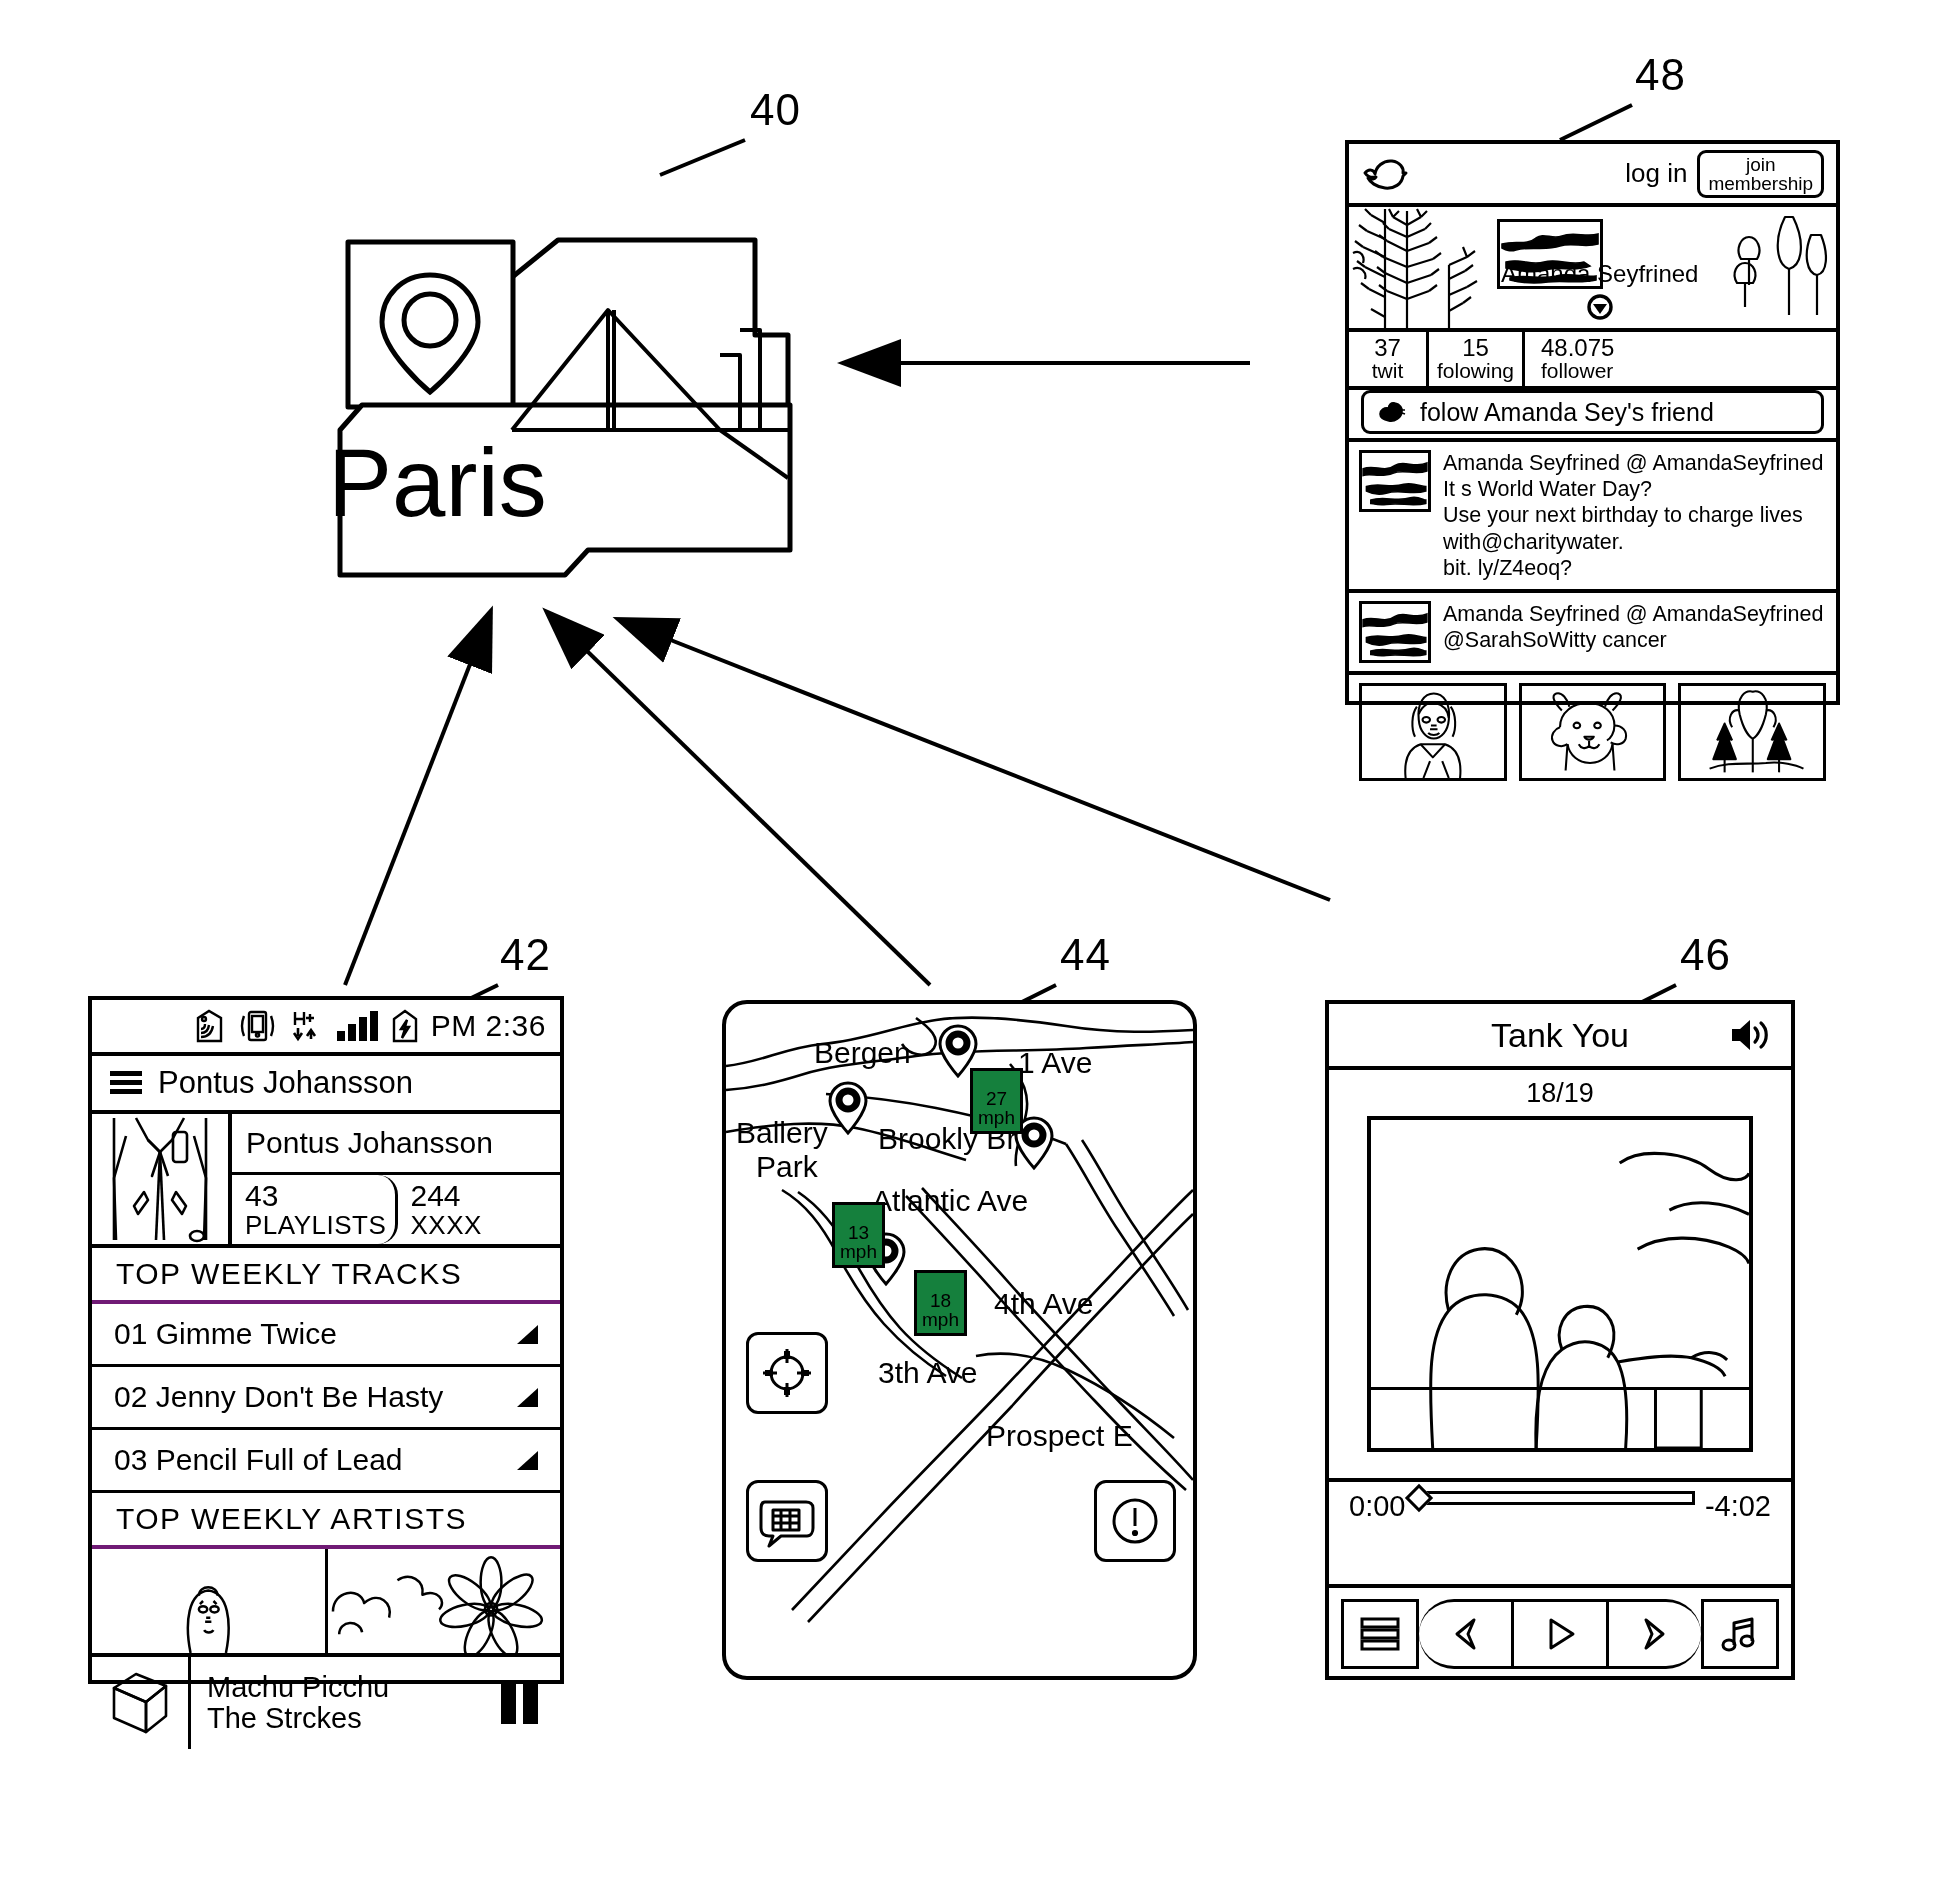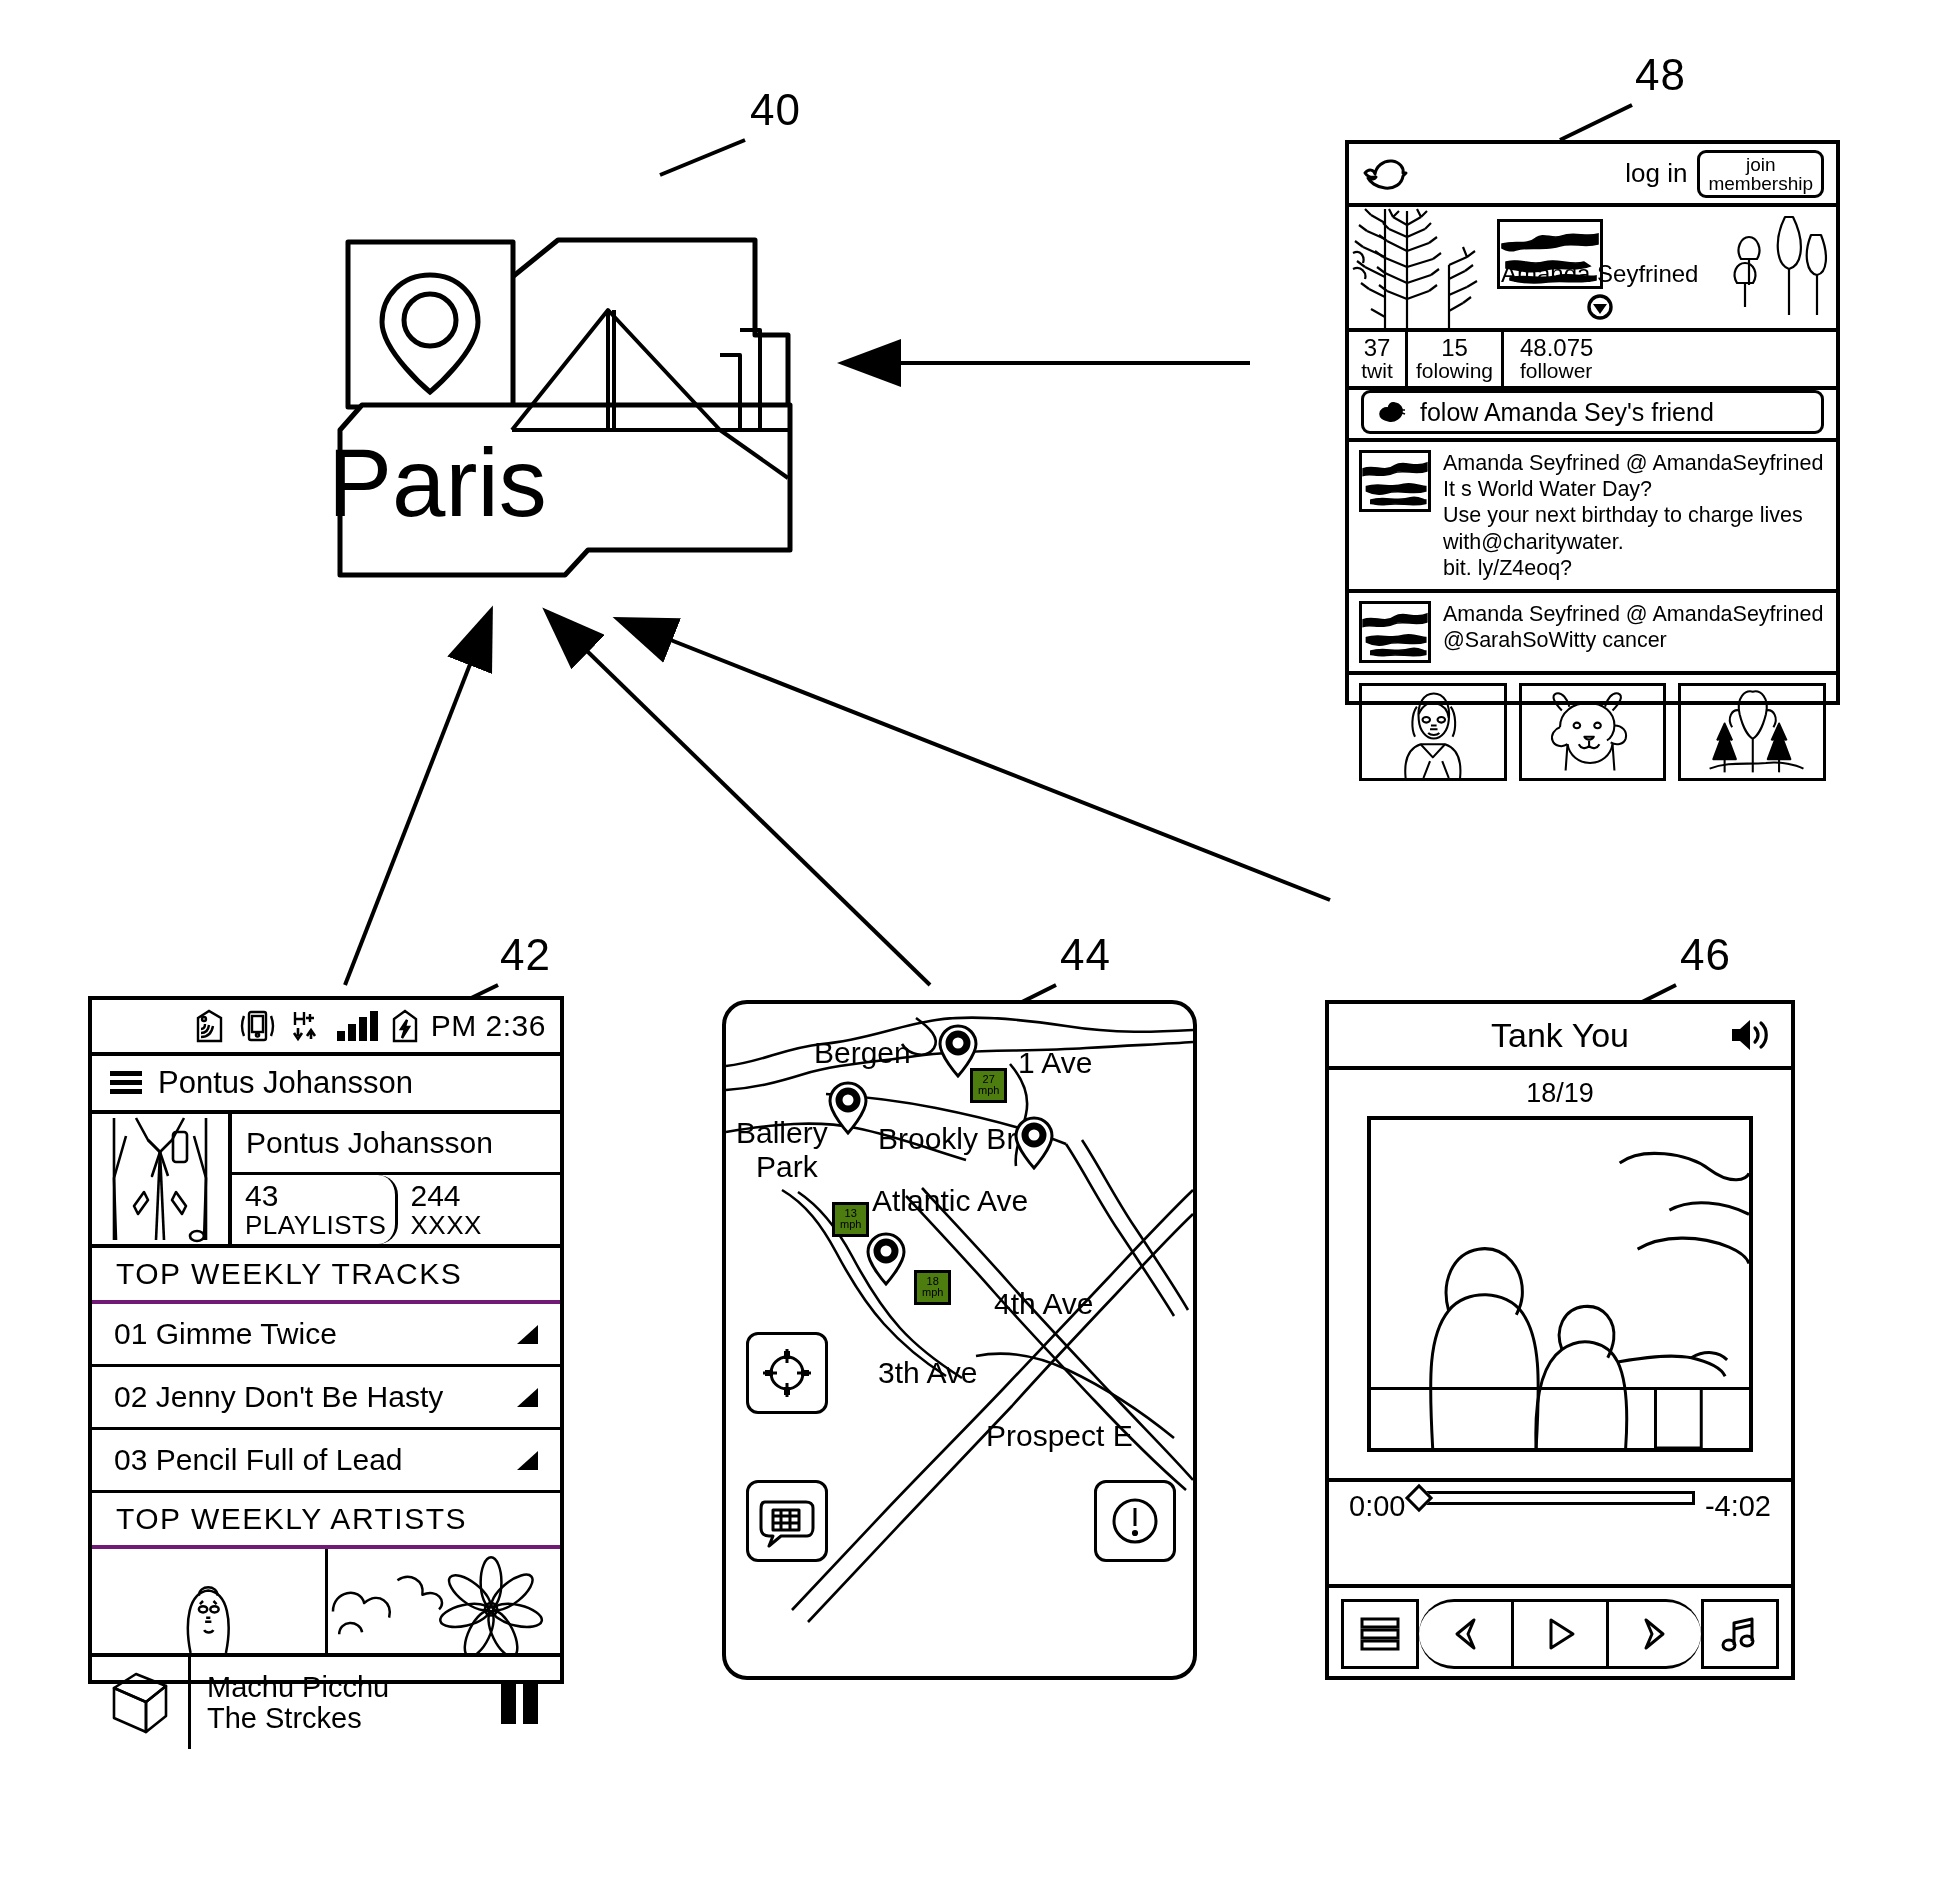--- a/index.html
+++ b/index.html
@@ -38,22 +38,22 @@
   #p42 .npart{width:96px;height:100%;border-right:3px solid #000;display:flex;align-items:center;justify-content:center;}
   #p42 .nptxt{flex:1;padding-left:16px;line-height:1.06;}
   #p42 .nptxt .t{font-size:29px;}
   #p42 .nptxt .a{font-size:29px;}
   #p42 .pausebtn{padding-right:22px;display:flex;gap:7px;}
   #p42 .pausebtn i{display:block;width:15px;height:42px;background:#000;}
 
   
   #p44{left:722px;top:1000px;width:475px;height:680px;border-radius:25px;}
   #p44 .maplabel{position:absolute;font-size:30px;white-space:nowrap;}
-  #p44 .speed{position:absolute;border:3px solid #000;background:#4d7c0f;
-        font-size:11px;line-height:1.0;text-align:center;padding:3px 5px 4px;}
+  #p44 .speed{position:absolute;border:3px solid #000;background:#15803d;
+        font-size:19px;line-height:1.0;text-align:center;padding:18px 5px 4px;}
   #p44 .mapbtn{position:absolute;border:3px solid #000;border-radius:12px;background:#fff;
         display:flex;align-items:center;justify-content:center;}
 
   
   #p46{left:1325px;top:1000px;width:470px;height:680px;}
   #p46 .vtitle{height:62px;display:flex;align-items:center;justify-content:center;position:relative;border-bottom:4px solid #000;}
   #p46 .vtitle .t{font-size:34px;}
   #p46 .vtitle .spk{position:absolute;right:20px;top:50%;transform:translateY(-50%);}
   #p46 .vcount{height:46px;display:flex;align-items:center;justify-content:center;font-size:27px;}
   #p46 .vstage{margin:0 38px;height:328px;border:4px solid #000;position:relative;overflow:hidden;}
@@ -577,21 +577,21 @@
     <div class="heroname txt" style="left:152px;bottom:8px;flex-direction:column;">
       <span>Amanda Seyfrined</span>
       <svg width="26" height="26" viewBox="0 0 26 26">
         <circle cx="13" cy="13" r="11" fill="#fff" stroke="#000" stroke-width="3.4"></circle>
         <path d="M6,10 L13,20 L20,10 Z" fill="#000"></path>
       </svg>
     </div>
   </div>
 
   <div class="row stats">
-    <div class="stat" style="width:56px;align-items:center;">
+    <div class="stat" style="width:77px;align-items:center;">
       <span class="n txt">37</span>
       <span class="l txt">twit</span>
     </div>
     <div class="stat" style="width:96px;align-items:center;">
       <span class="n txt">15</span>
       <span class="l txt">folowing</span>
     </div>
     <div class="stat" style="flex:1;padding-left:16px;">
       <span class="n txt">48.075</span>
       <span class="l txt">follower</span>

